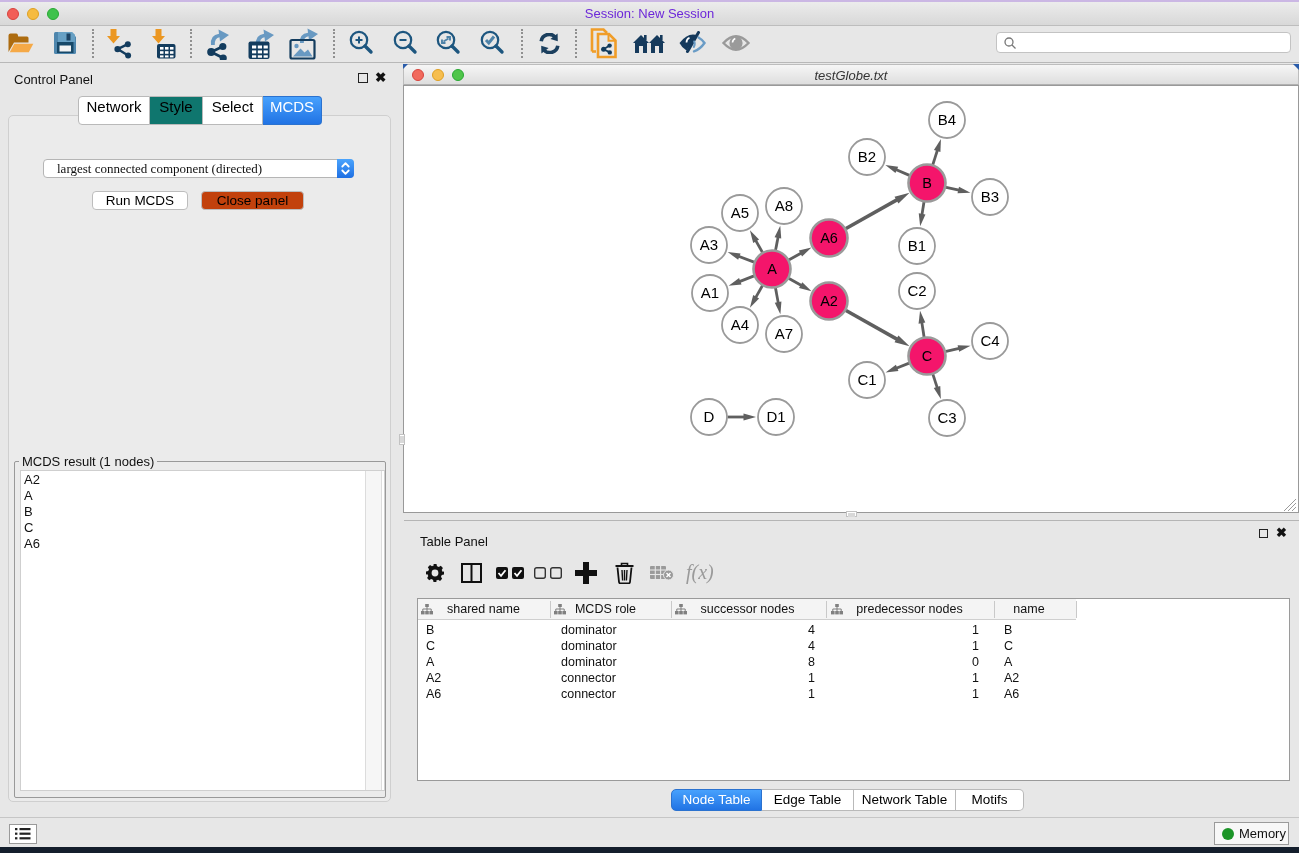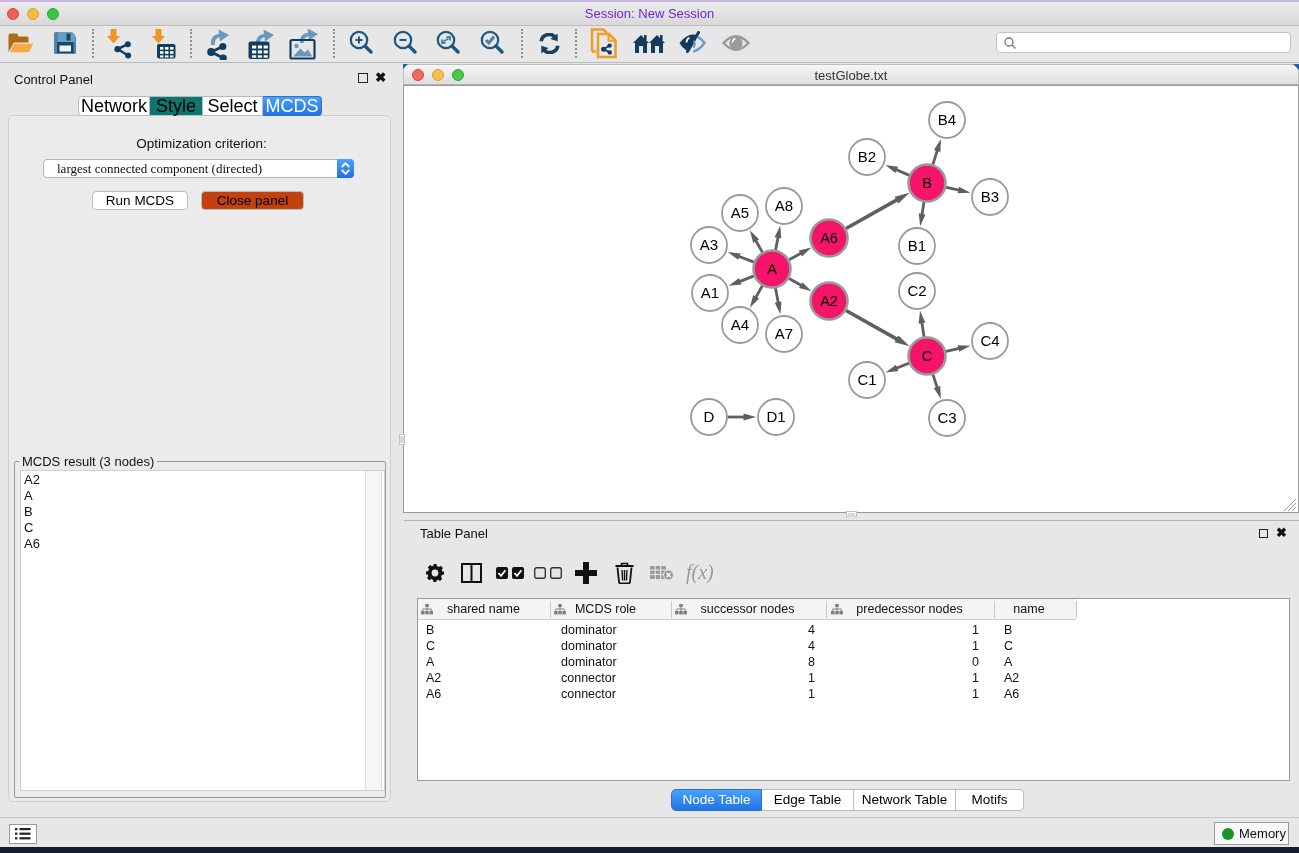--- a/index.html
+++ b/index.html
@@ -180,57 +180,56 @@
     <line x1="9" y1="9" x2="12.5" y2="12.5" stroke="#777" stroke-width="1.3"></line>
   </svg>
 
 <div class="abs" style="left:0;top:64px;width:403px;height:754px;background:#e7e7e7;">
   <div style="position:absolute;left:14px;top:8px;font-size:13px;color:#111;">Control Panel</div>
   <div class="abs" style="left:358px;top:9px;width:10px;height:10px;border:1.5px solid #222;"></div>
   <div class="abs" style="left:375px;top:5px;font-size:13.5px;font-weight:bold;color:#111;">✖</div>
 
   <div class="abs" style="left:8px;top:51px;width:383px;height:687px;background:#ebebeb;border:1px solid #cfcfcf;border-radius:5px;"></div>
 
-  <div class="abs" style="left:78px;top:32px;height:20px;display:flex;font-size:18px;">
+  <div class="abs" style="left:78px;top:32px;height:29px;display:flex;font-size:15px;">
     <div style="width:72px;background:#fff;border:1px solid #b9b9b9;border-radius:4px 0 0 4px;text-align:center;line-height:19px;">Network</div>
     <div style="width:53px;background:#0f766e;border:1px solid #b9b9b9;border-left:none;text-align:center;line-height:19px;">Style</div>
     <div style="width:60px;background:#fff;border:1px solid #b9b9b9;border-left:none;text-align:center;line-height:19px;">Select</div>
     <div style="width:59px;background:linear-gradient(#47a1fd,#2173e4);border:1px solid #2b72cf;border-left:none;border-radius:0 4px 4px 0;text-align:center;line-height:19px;color:#fff;">MCDS</div>
   </div>
 
-  <div class="abs" style="left:0;top:72px;width:403px;text-align:center;font-size:13.5px;color:#111;">Optimization criterion:</div>
 
   <div class="abs" style="left:43px;top:95px;width:311px;height:19px;background:#fff;border:1px solid #b5b5b5;border-radius:4px;font-family:Liberation Serif, serif;">
     <div style="position:absolute;left:13px;top:1px;font-size:13px;line-height:16px;color:#111;">largest connected component (directed)</div>
     <div style="position:absolute;right:-1px;top:-1px;width:17px;height:19px;background:linear-gradient(#4ba4fd,#1e6fe3);border-radius:0 4px 4px 0;">
       <svg width="17" height="19" viewBox="0 0 17 19">
           <path d="M5.3 7.5 L8.5 4.2 L11.7 7.5" fill="none" stroke="#fff" stroke-width="1.8" stroke-linecap="round" stroke-linejoin="round"></path>
           <path d="M5.3 11.5 L8.5 14.8 L11.7 11.5" fill="none" stroke="#fff" stroke-width="1.8" stroke-linecap="round" stroke-linejoin="round"></path>
         </svg>
     </div>
   </div>
 
   <div class="abs" style="left:92px;top:127px;width:96px;height:19px;background:#fff;border:1px solid #bdbdbd;border-radius:4px;text-align:center;font-size:13.5px;line-height:17px;">Run MCDS</div>
   <div class="abs" style="left:201px;top:127px;width:103px;height:19px;background:#c2410c;border:1px solid #bdbdbd;border-radius:4px;text-align:center;font-size:13.5px;line-height:17px;">Close panel</div>
 
   <fieldset class="abs" style="left:14px;top:390px;width:372px;height:344px;border:1px solid #999;border-radius:2px;">
-    <legend style="font-size:13px;padding:0 3px;margin-left:4px;color:#111;">MCDS result (3 nodes)</legend>
+    <legend style="font-size:13px;padding:0 3px;margin-left:4px;color:#111;">MCDS result (1 nodes)</legend>
   </fieldset>
   <div class="abs" style="left:20px;top:406px;width:365px;height:321px;background:#fff;border:1px solid #cfcfcf;">
     <div style="font-size:13px;line-height:16px;padding:1px 0 0 3px;color:#111;">A2<br>A<br>B<br>C<br>A6</div>
     <div style="position:absolute;right:2px;top:0;width:17px;height:100%;background:#f6f6f6;border-left:1px solid #dcdcdc;border-right:1px solid #dcdcdc;"></div>
   </div>
 </div>
 
 <div class="abs" style="left:403px;top:64px;width:896px;height:456px;">
   <div style="position:absolute;left:0;top:0;width:896px;height:21px;background:linear-gradient(#f6f6f6,#dedede);border:1px solid #bdbdbd;border-bottom:1px solid #b1b1b1;border-radius:5px 5px 0 0;"></div>
   <div class="tl" style="left:9px;top:5px;background:#f16a5d;border:0.5px solid #d8443e;"></div>
   <div class="tl" style="left:29px;top:5px;background:#f6be4f;border:0.5px solid #dfa023;"></div>
   <div class="tl" style="left:49px;top:5px;background:#50c54a;border:0.5px solid #29a934;"></div>
-  <div style="position:absolute;left:0;top:4px;width:896px;text-align:center;font-size:13px;color:#333;">testGlobe.txt</div>
+  <div style="position:absolute;left:0;top:4px;width:896px;text-align:center;font-size:13px;color:#333;font-style:italic;">testGlobe.txt</div>
   <svg style="position:absolute;left:0;top:0;" width="5" height="5">
       <path d="M0 0 L5 0 L0 5 Z" fill="#2a5caa"></path>
     </svg>
   <svg style="position:absolute;right:0;top:0;" width="6" height="6">
       <path d="M0 0 L6 0 L6 6 Z" fill="#2a5caa"></path>
     </svg>
 
   <div style="position:absolute;left:0;top:21px;width:896px;height:428px;background:#fff;border:1px solid #999;"></div>
   <svg id="graph" style="position:absolute;left:1px;top:22px;" width="893" height="426" viewBox="0 0 893 426">
       <line x1="350.7474901819293" y1="189.67839089731768" x2="333.51075889908566" y2="196.3506739745475" stroke="#5f5f5f" stroke-width="2.8"></line>
@@ -323,21 +322,21 @@
       </g>
   </svg>
 
   <div style="position:absolute;left:-4.5px;top:370px;width:6px;height:11px;background:#fff;border:1px solid #c2c2c2;"></div>
   <div style="position:absolute;left:-3.5px;top:372px;width:4px;height:7px;background:#d8d8d8;"></div>
   <div style="position:absolute;left:443px;top:447px;width:11px;height:6px;background:#fff;border:1px solid #c2c2c2;"></div>
   <div style="position:absolute;left:445px;top:448.5px;width:7px;height:4px;background:#d8d8d8;"></div>
 </div>
 
 <div class="abs" style="left:404px;top:520px;width:895px;height:298px;background:#e7e7e7;border-top:1px solid #b5b5b5;">
-  <div style="position:absolute;left:16px;top:5px;font-size:13px;color:#111;">Table Panel</div>
+  <div style="position:absolute;left:16px;top:13px;font-size:13px;color:#111;">Table Panel</div>
   <div class="abs" style="left:855px;top:8px;width:9px;height:9px;border:1.5px solid #222;"></div>
   <div class="abs" style="left:872px;top:4px;font-size:13px;font-weight:bold;color:#111;">✖</div>
 
   <svg class="abs" style="left:22px;top:43px" width="18" height="18" viewBox="0 0 18 18">
    <path fill="#111" d="M7.5 0 h3 l.5 2.3 a7 7 0 0 1 1.8 .75 l2-1.2 2.1 2.1-1.2 2a7 7 0 0 1 .75 1.8 L18 7.5 v3 l-2.3.5a7 7 0 0 1-.75 1.8 l1.2 2-2.1 2.1-2-1.2a7 7 0 0 1-1.8.75 L10.5 18 h-3 l-.5-2.3 a7 7 0 0 1-1.8-.75 l-2 1.2 L1.1 14 l1.2-2 a7 7 0 0 1-.75-1.8 L0 10.5 v-3 l2.3-.5 a7 7 0 0 1 .75-1.8 L1.85 3.2 4 1.1 l2 1.2 A7 7 0 0 1 7.75 1.55 Z M9 5.6 a3.4 3.4 0 1 0 0 6.8 3.4 3.4 0 0 0 0-6.8 Z"></path>
   </svg>
   <svg class="abs" style="left:57px;top:42px" width="21" height="20" viewBox="0 0 21 20">
    <rect x="1" y="1" width="19" height="18" fill="none" stroke="#111" stroke-width="2"></rect>
    <line x1="10.5" y1="1" x2="10.5" y2="19" stroke="#111" stroke-width="2"></line>
   </svg>

